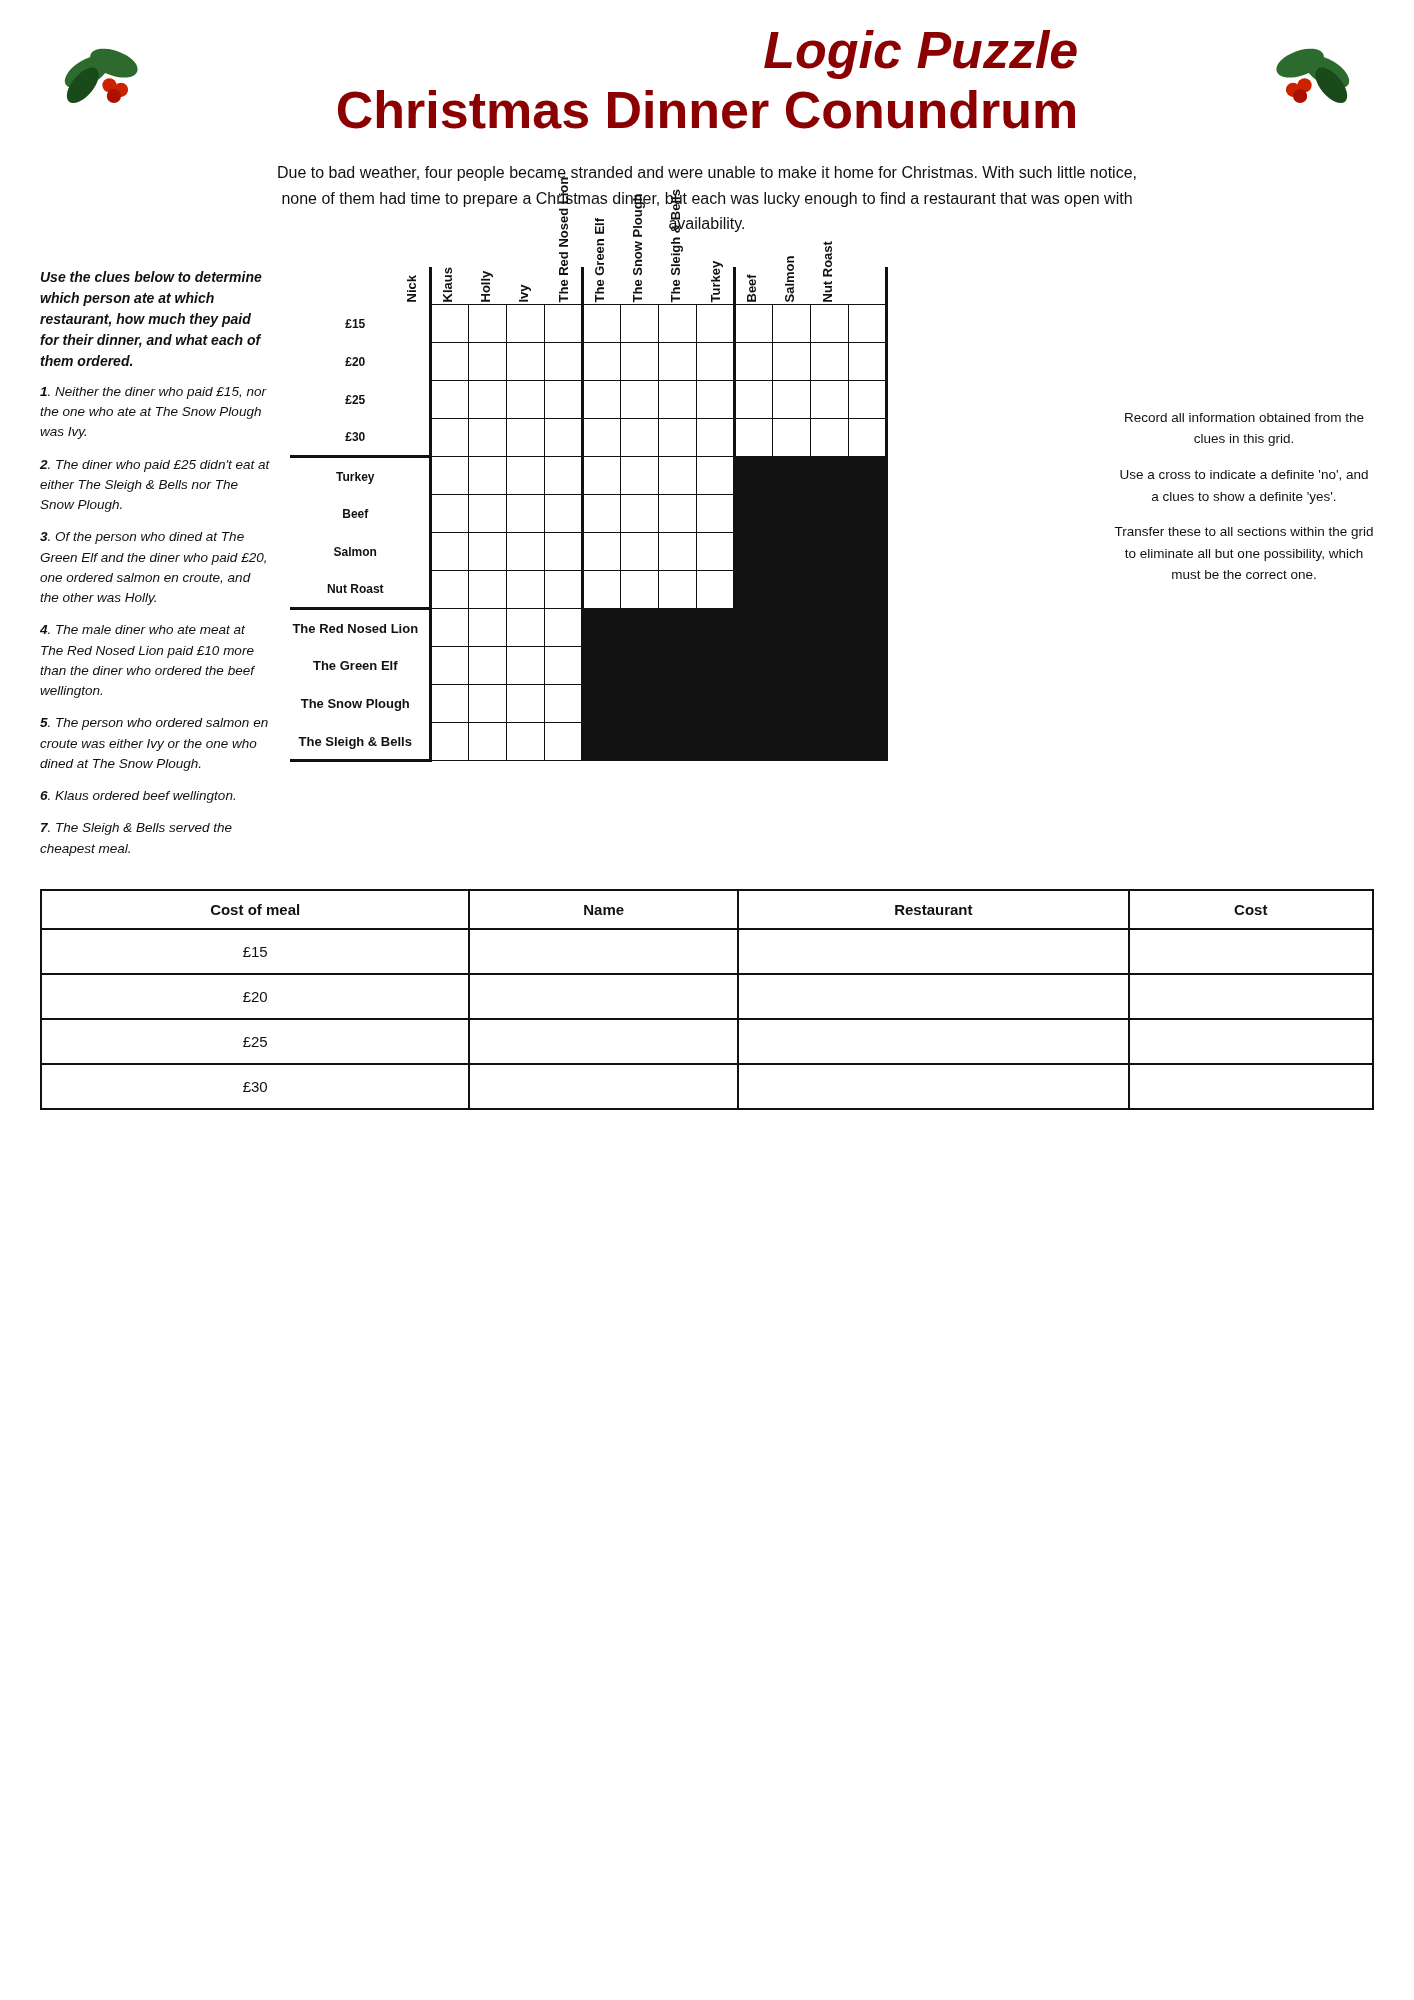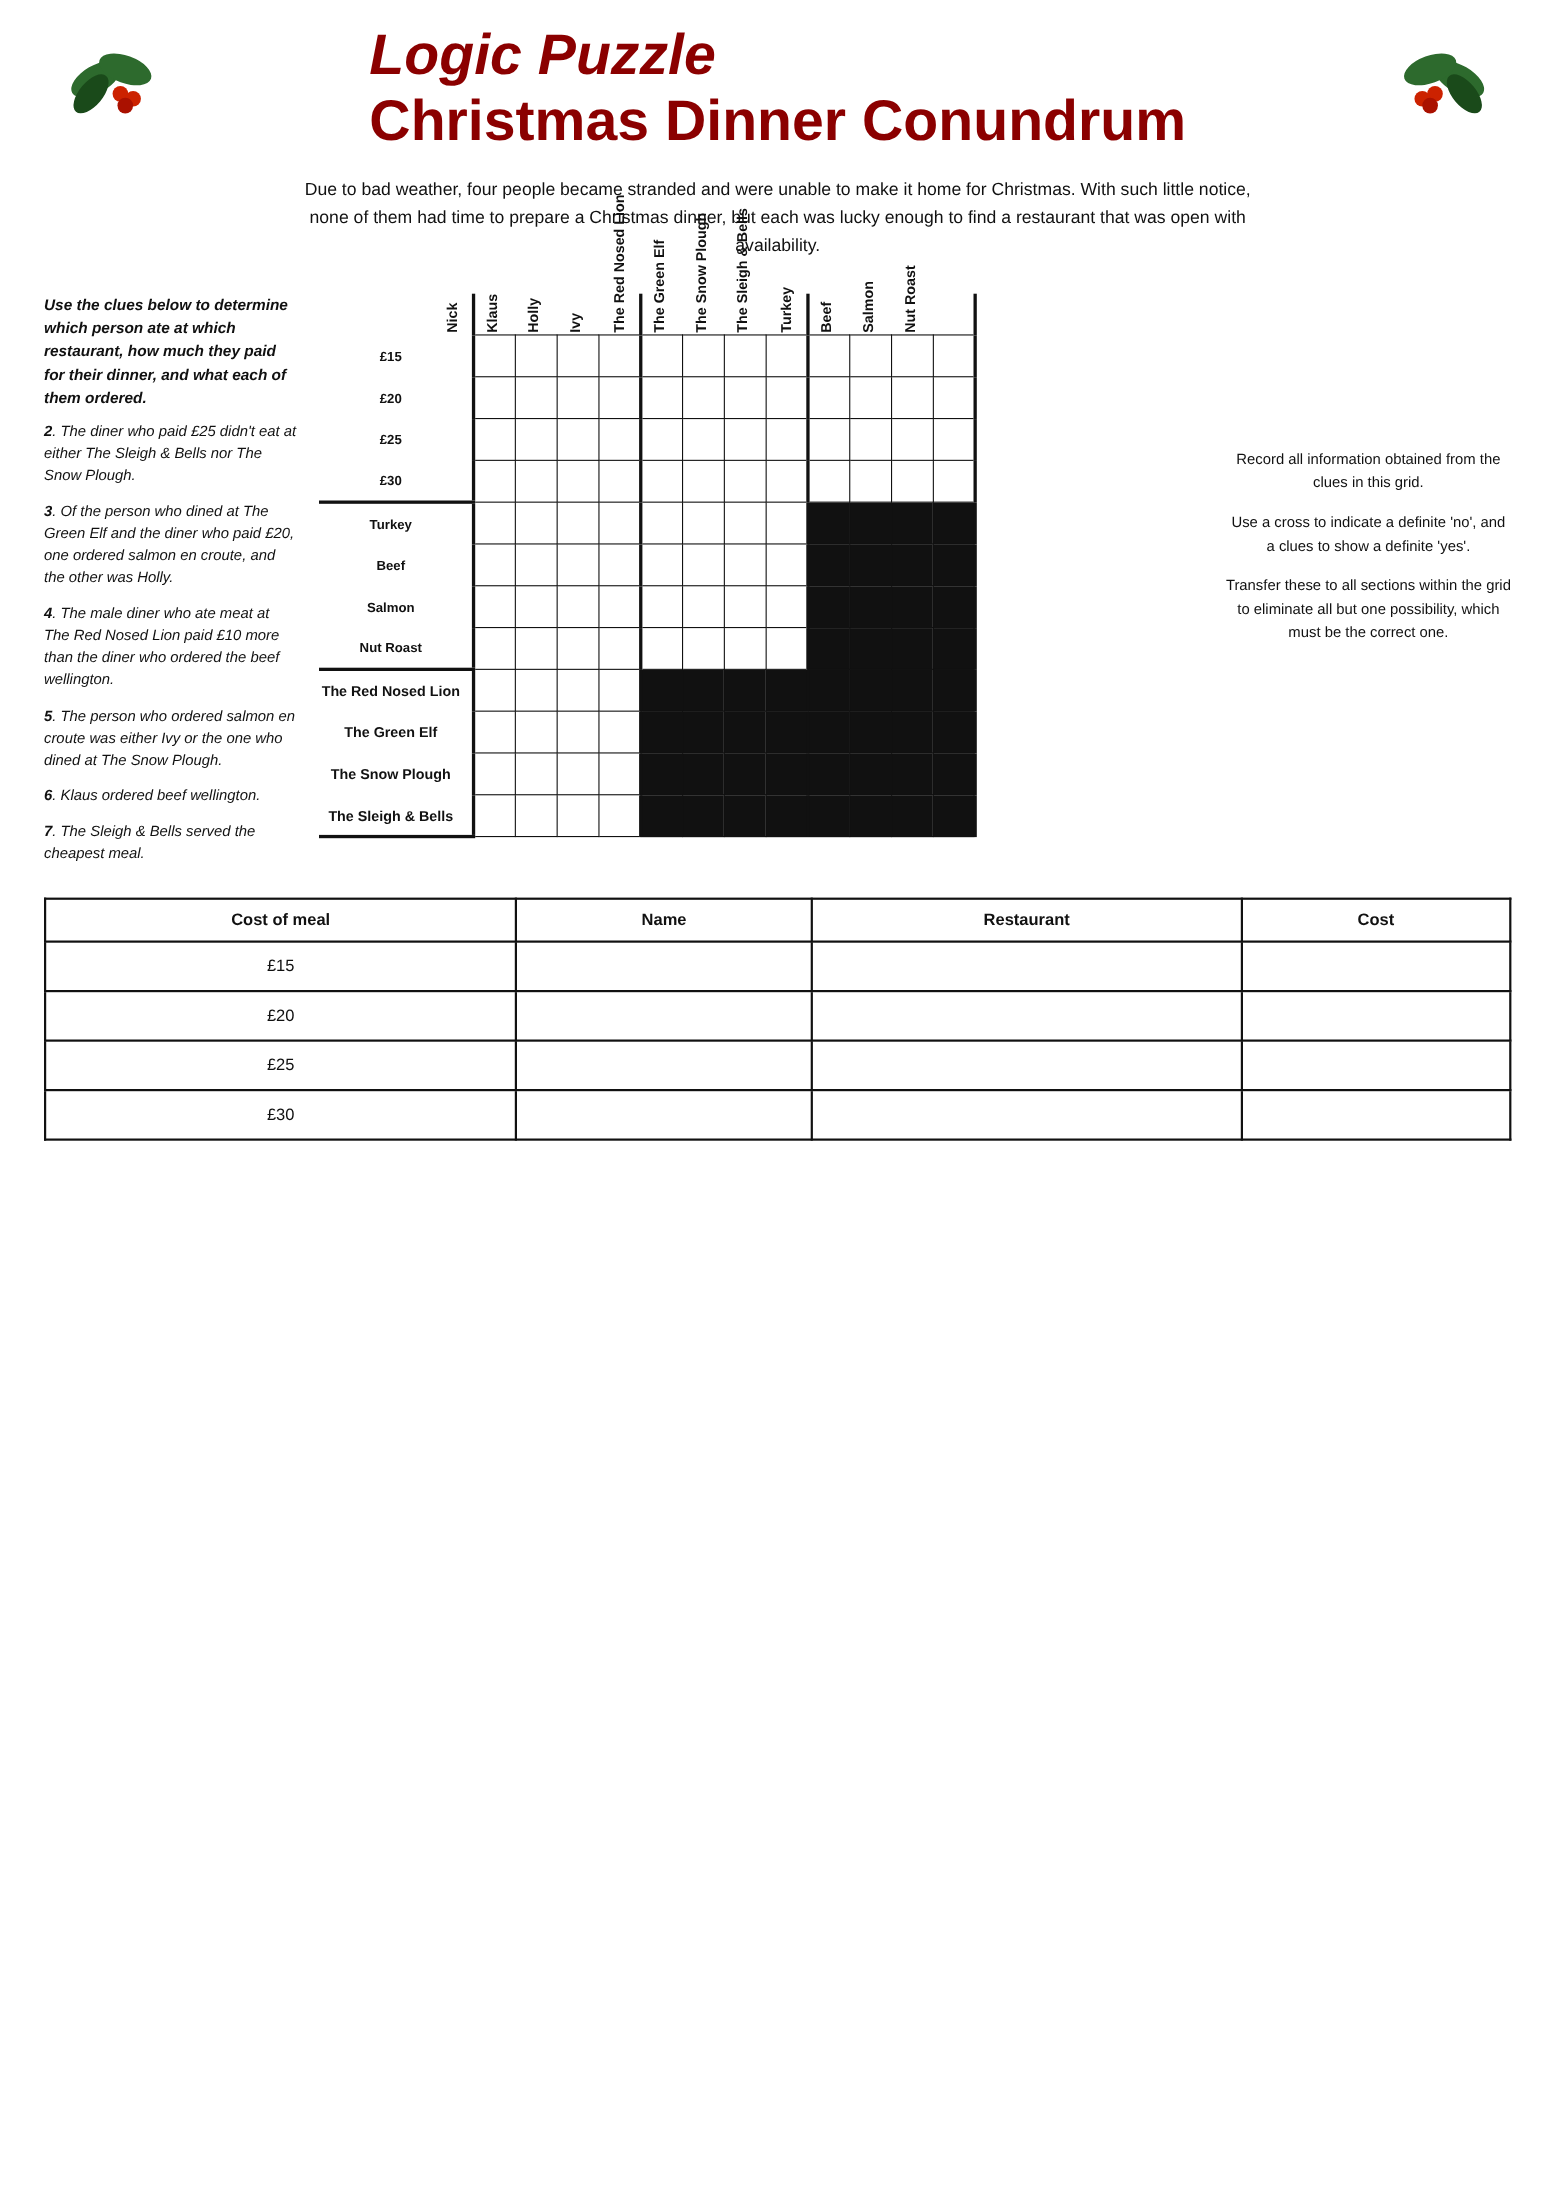--- a/index.html
+++ b/index.html
@@ -14,21 +14,21 @@
 
     
     .header {
       display: flex;
       align-items: center;
       justify-content: center;
       margin-bottom: 20px;
       position: relative;
     }
     .header-title {
-      text-align: left;
+      text-align: right;
     }
     .header-title .line1 {
       font-size: 52px;
       font-weight: 900;
       color: #8b0000;
       font-style: italic;
     }
     .header-title .line2 {
       font-size: 52px;
       font-weight: 900;
@@ -238,20 +238,23 @@
   </div>
 </div>
 
 <p class="subtitle">Due to bad weather, four people became stranded and were unable to make it home for Christmas. With such little notice, none of them had time to prepare a Christmas dinner, but each was lucky enough to find a restaurant that was open with availability.</p>
 
 <div class="main-content">
 
   <div class="clues-panel">
     <div class="clues-header">Use the clues below to determine which person ate at which restaurant, how much they paid for their dinner, and what each of them ordered.</div>
 
+    <div class="clue">
+      <span class="clue-num">1</span><span>. Neither the diner who paid £15, nor the one who ate at The Snow Plough was Ivy.</span>
+    </div>
     <div class="clue">
       <span class="clue-num">2</span><span>. The diner who paid £25 didn't eat at either The Sleigh &amp; Bells nor The Snow Plough.</span>
     </div>
     <div class="clue">
       <span class="clue-num">3</span><span>. Of the person who dined at The Green Elf and the diner who paid £20, one ordered salmon en croute, and the other was Holly.</span>
     </div>
     <div class="clue">
       <span class="clue-num">4</span><span>. The male diner who ate meat at The Red Nosed Lion paid £10 more than the diner who ordered the beef wellington.</span>
     </div>
     <div class="clue">

